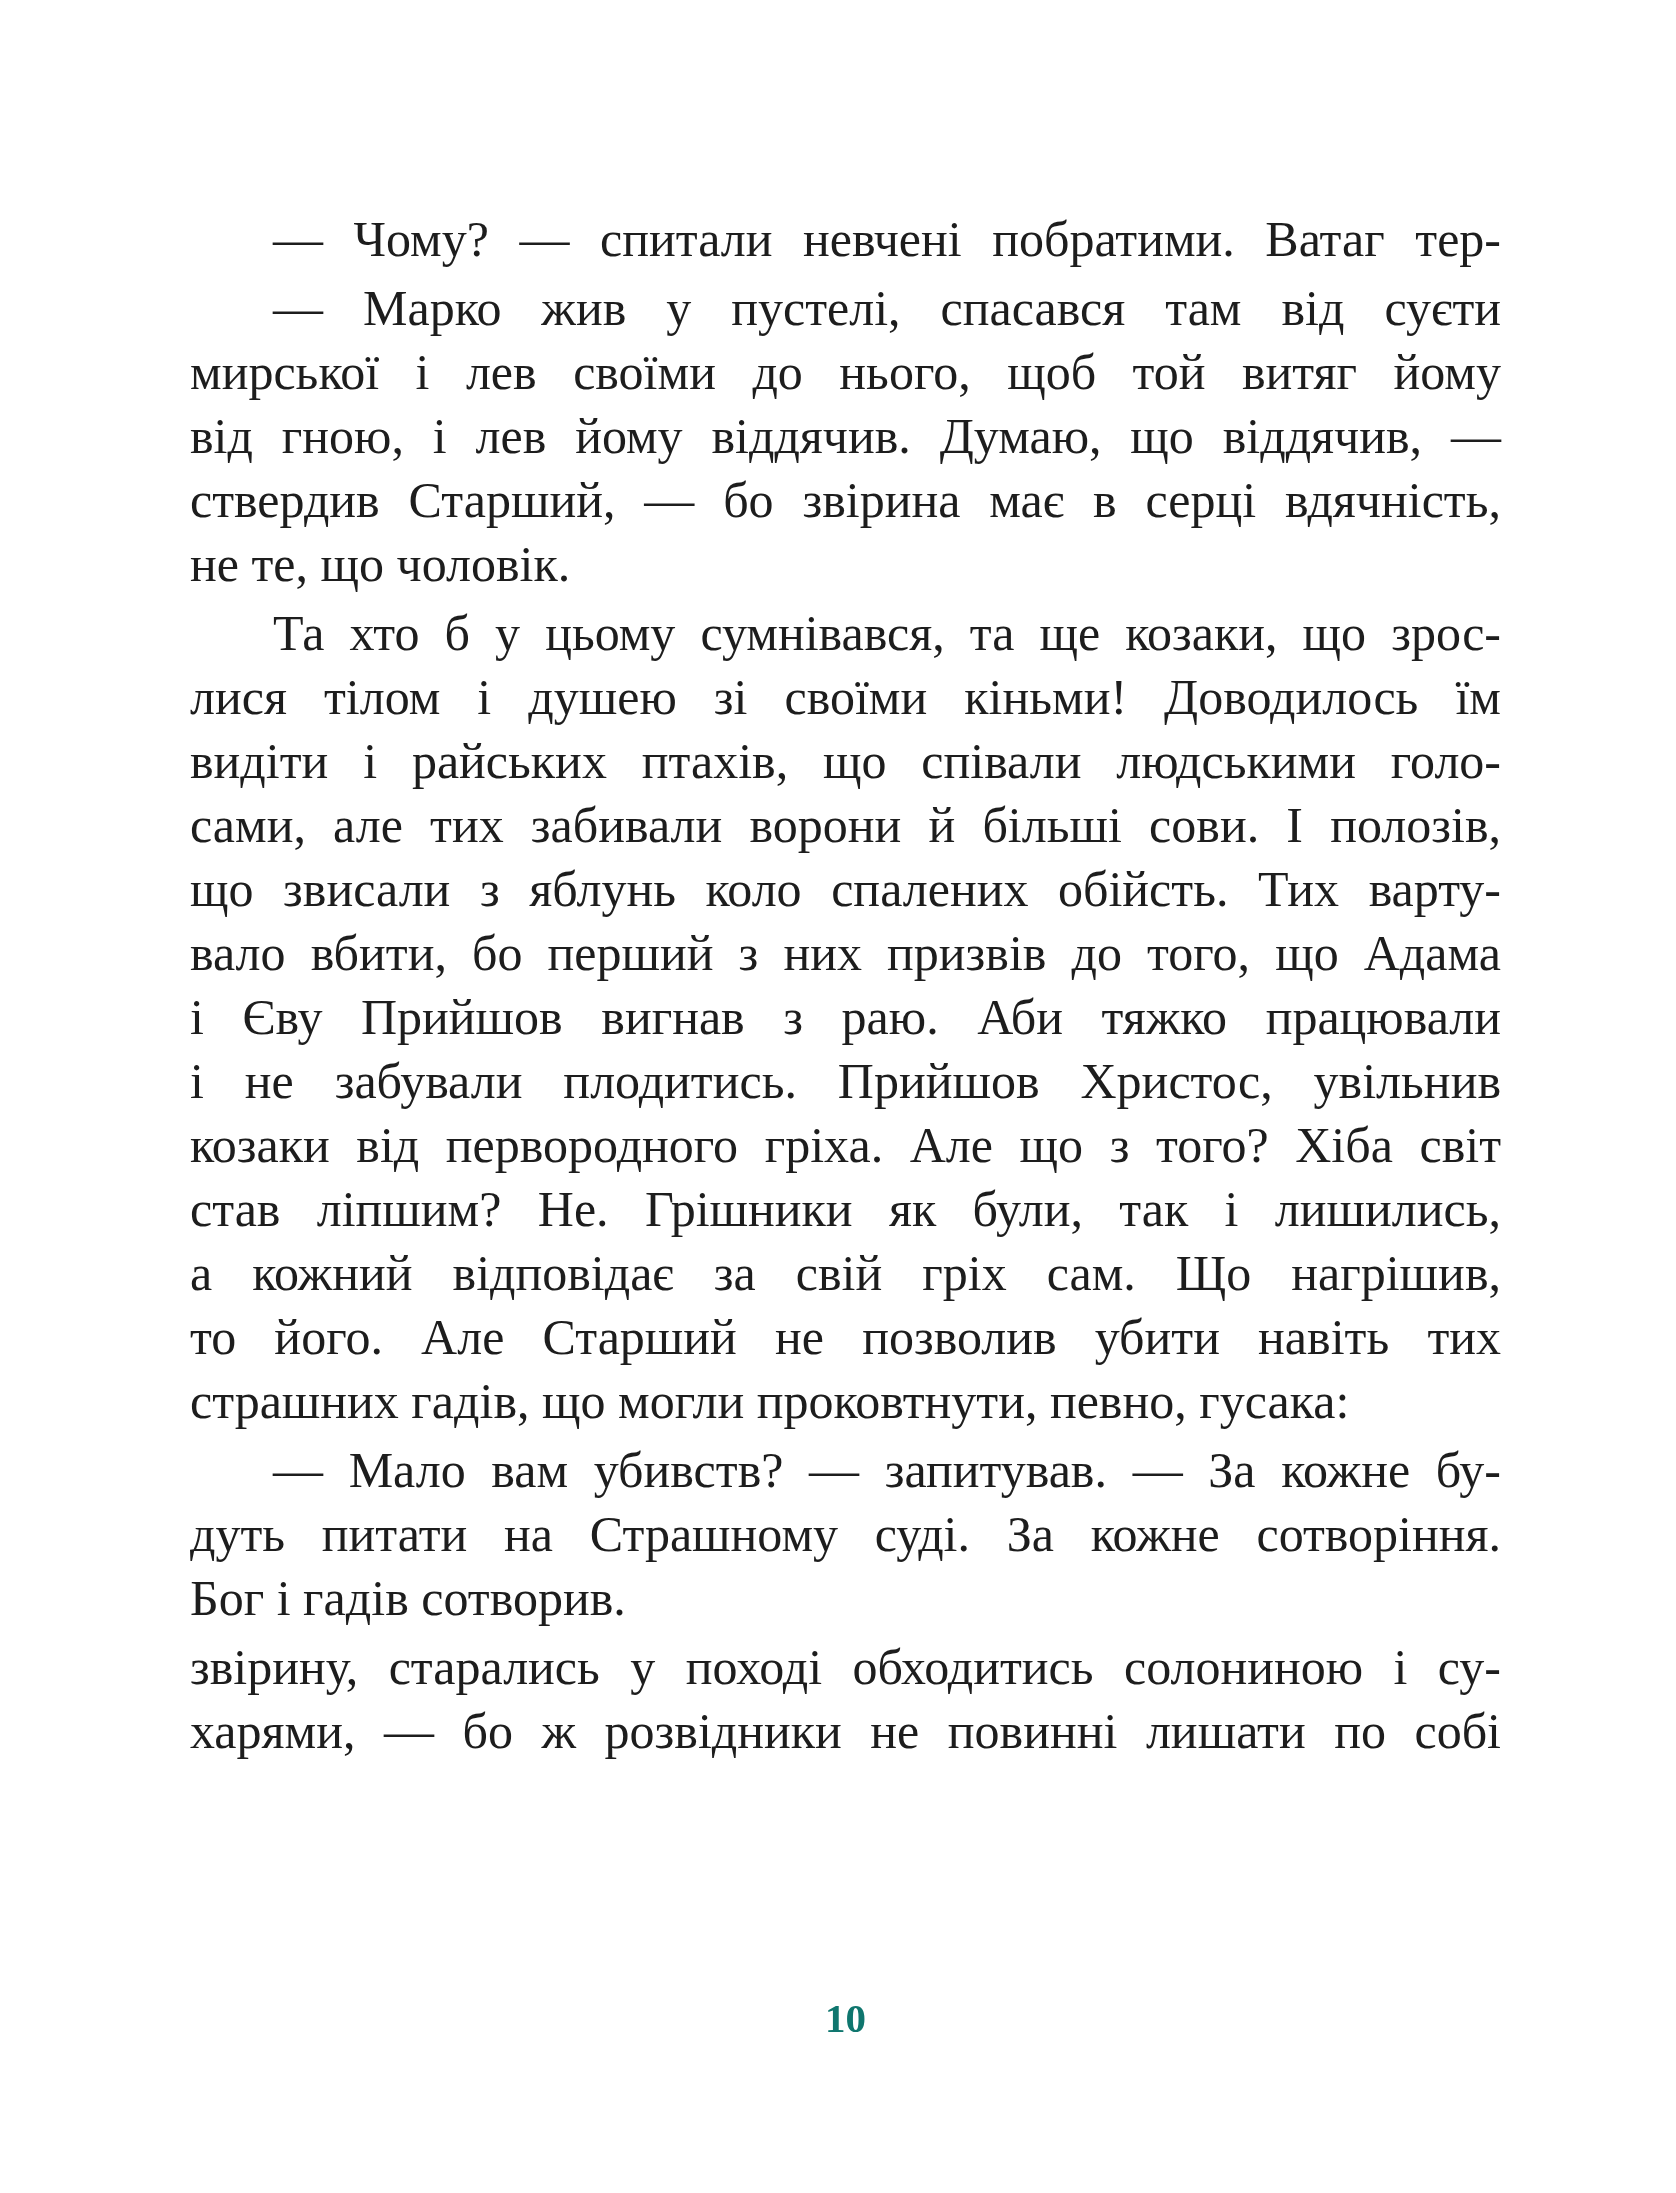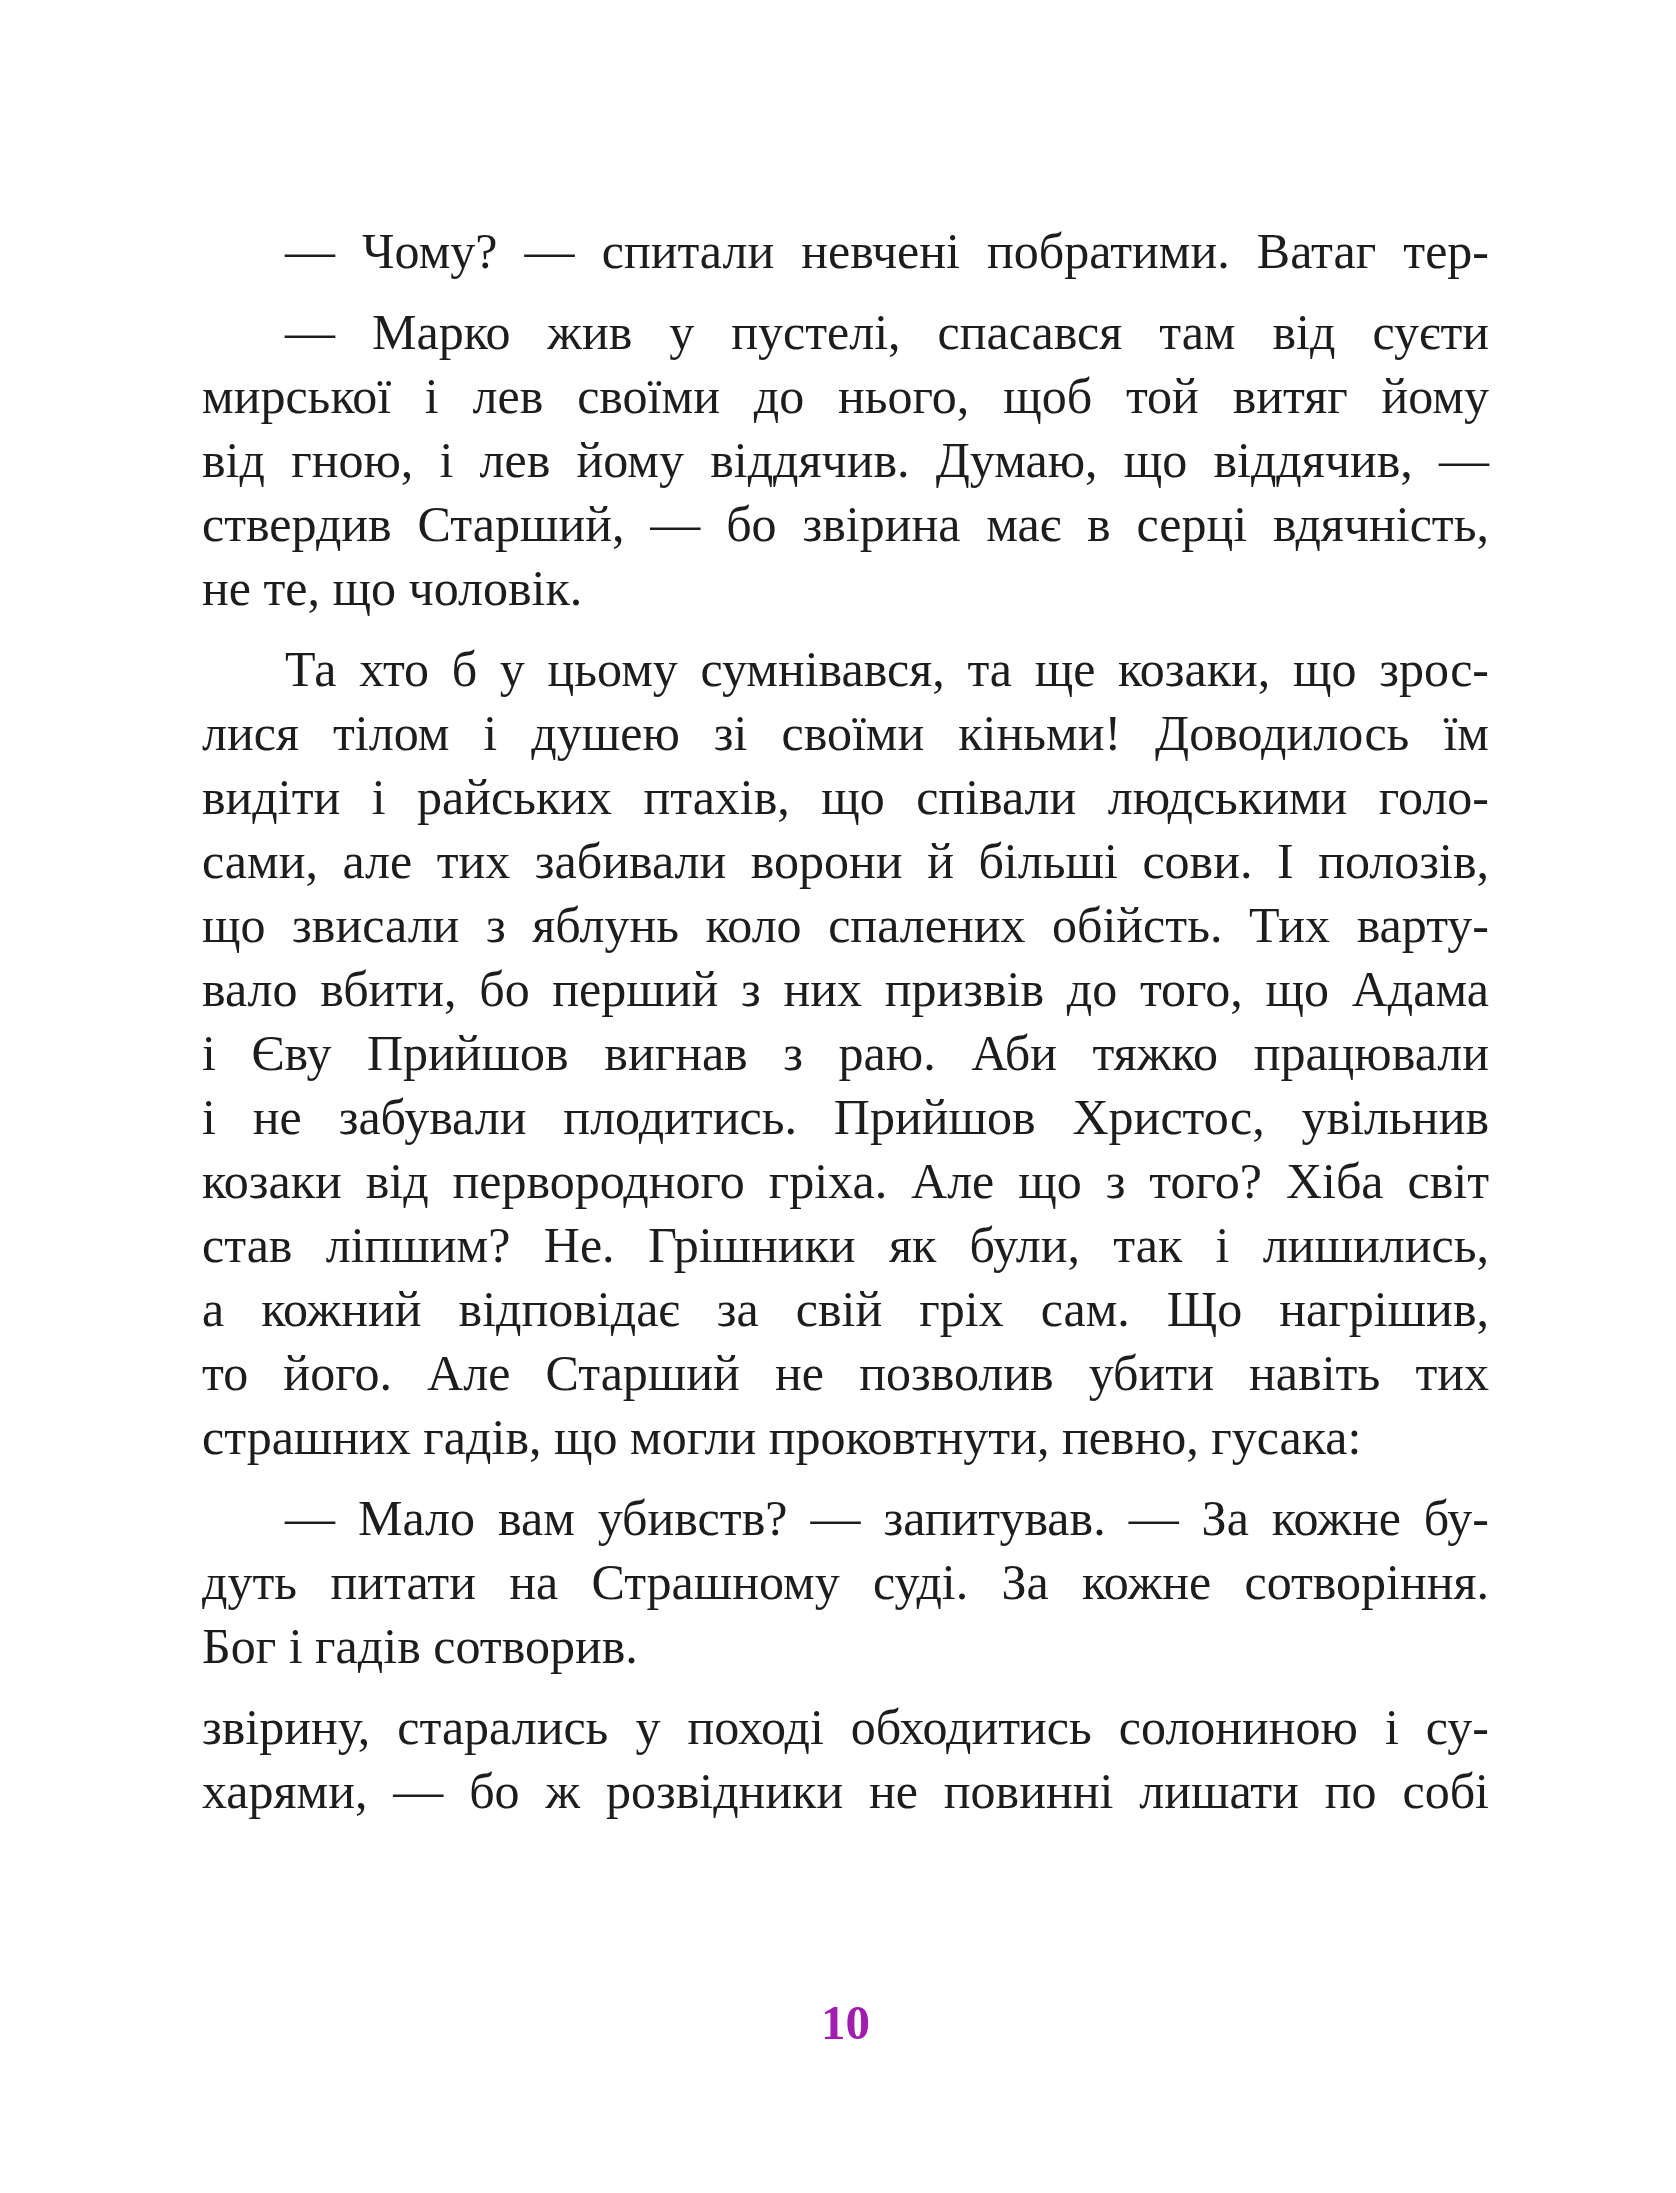--- a/index.html
+++ b/index.html
@@ -16,21 +16,21 @@
     font-family: "Liberation Serif", "DejaVu Serif", serif;
     color: #1d1d1d;
   }
   .text-block {
     position: absolute;
     left: 185px;
     top: 202px;
     width: 1321px;
   }
   .para {
-    margin: 17px;
+    margin: 5px;
     padding: 0;
   }
   .line {
     font-size: 50px;
     line-height: 64px;
     text-align: justify;
     text-align-last: justify;
     -moz-text-align-last: justify;
     white-space: normal;
   }
@@ -43,24 +43,24 @@
   }
   .footer {
     position: absolute;
     top: 1994px;
     left: 185px;
     width: 1321px;
     text-align: center;
   }
   .page-number {
     display: inline-block;
-    font-size: 49px;
+    font-size: 41px;
     line-height: 1.2;
     font-weight: 700;
-    color: #a21caf;
+    color: #0f766e;
   }
 </style>
 </head>
 <body>
 
 <div class="page">
 
   <div class="text-block">
 
     <div class="para">

